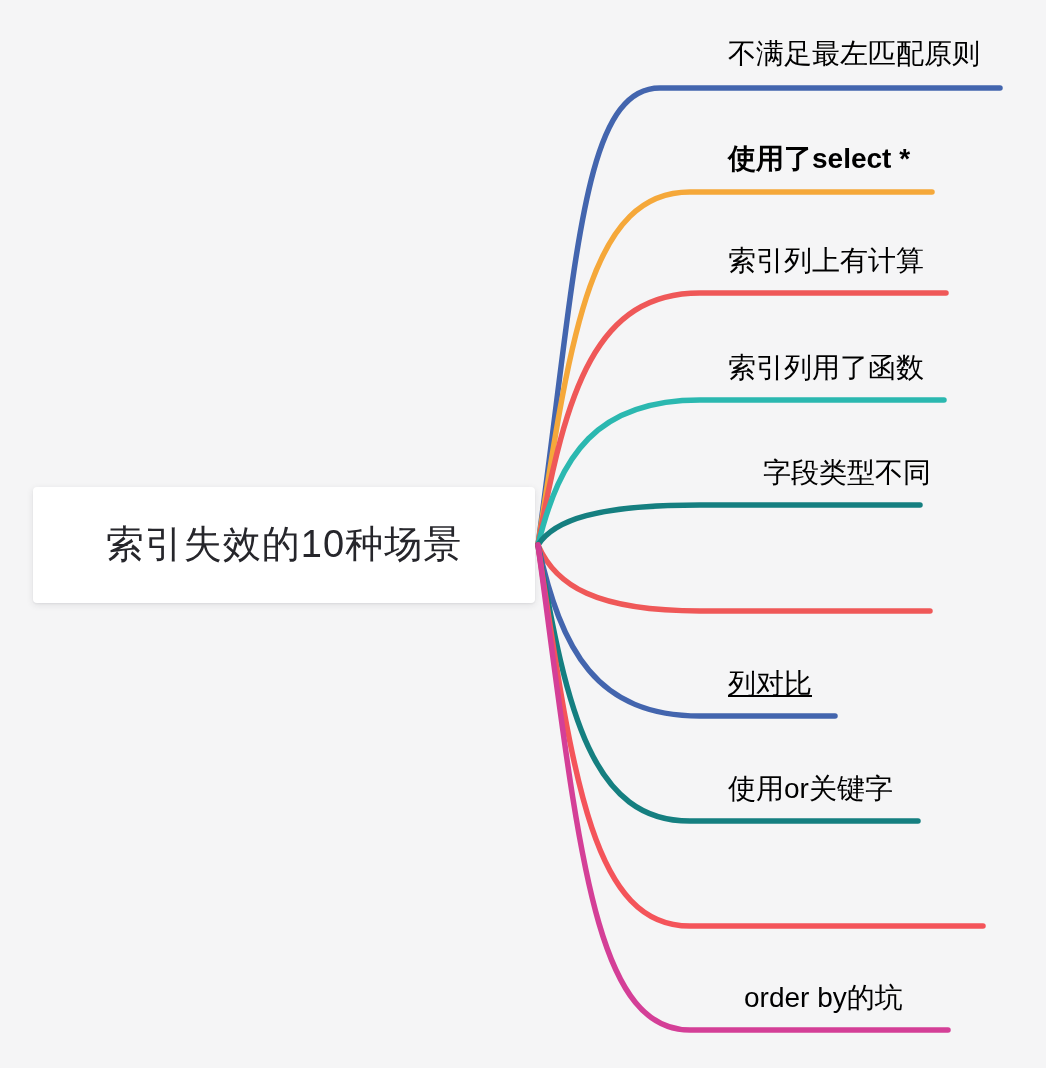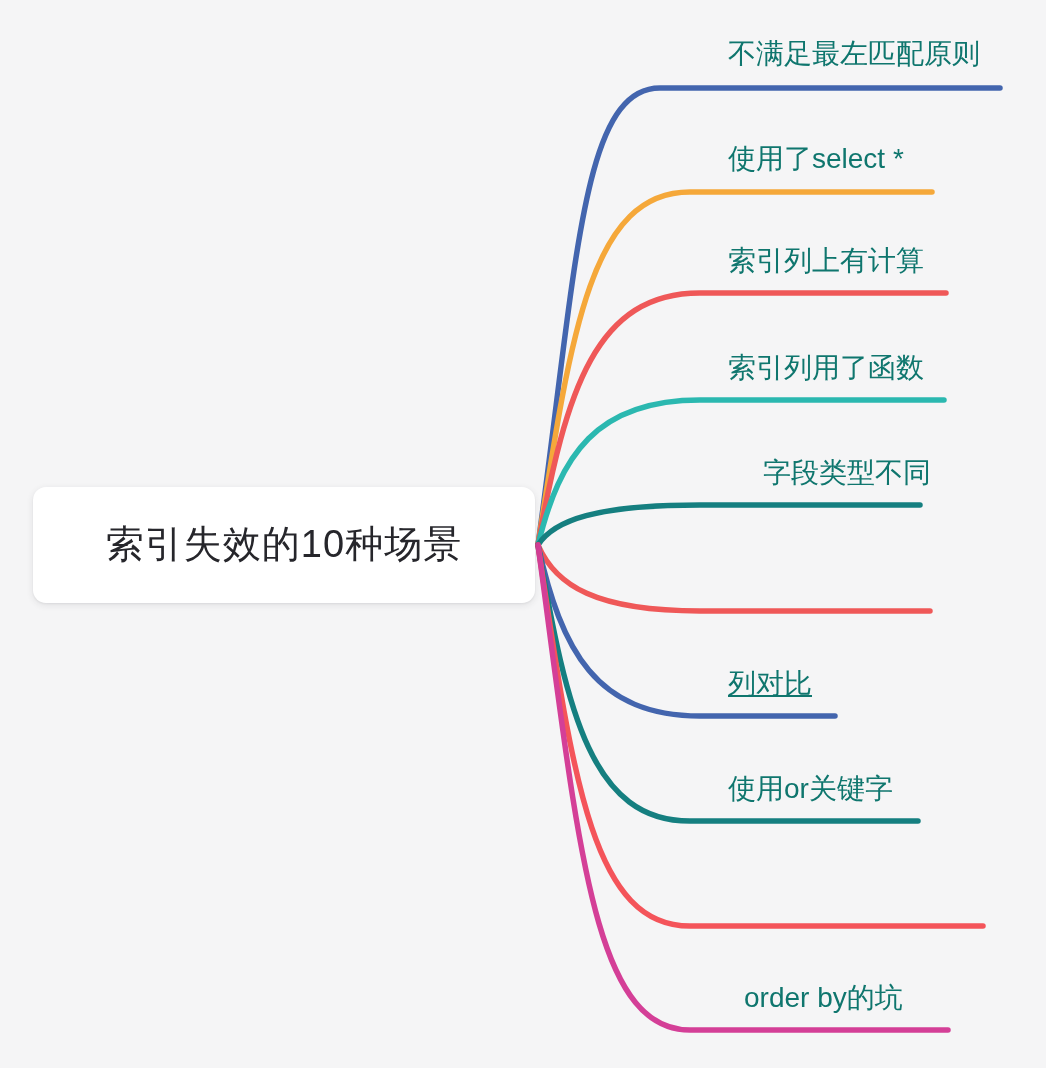--- a/index.html
+++ b/index.html
@@ -26,38 +26,38 @@
     width: 1046px;
     height: 1068px;
   }
   .central-node {
     position: absolute;
     left: 33px;
     top: 487px;
     width: 502px;
     height: 116px;
     background: #ffffff;
-    border-radius: 13px;
+    border-radius: 4px;
     box-shadow: 0 2px 7px rgba(40, 40, 50, 0.10), 0 1px 2px rgba(40,40,50,0.06);
     display: flex;
     align-items: center;
     justify-content: center;
     box-sizing: border-box;
   }
   .central-label {
     font-size: 38px;
     color: #26262b;
     letter-spacing: 1px;
     line-height: 1.2;
     white-space: nowrap;
   }
   .branch-label {
     position: absolute;
     font-size: 28px;
-    color: #0f766e;
+    color: #000000;
     white-space: nowrap;
     line-height: 1.15;
   }
 </style>
 </head>
 <body>
 
 <div id="mindmap">
 
   <svg id="branch-svg" viewBox="0 0 1046 1068" preserveAspectRatio="none" xmlns="http://www.w3.org/2000/svg">
@@ -71,21 +71,21 @@
       <path d="M 538 545 C 567.18 716.12, 592.72 821, 690 821 L 918 821" fill="none" stroke="#157f80" stroke-width="5.5" stroke-linecap="round"></path>
       <path d="M 538 545 C 572.955 781.22, 592.72 926, 690 926 L 983 926" fill="none" stroke="#f4545a" stroke-width="5.5" stroke-linecap="round"></path>
       <path d="M 538 545 C 578.675 845.7, 592.72 1030, 690 1030 L 948 1030" fill="none" stroke="#d43f97" stroke-width="5.5" stroke-linecap="round"></path>
     </svg>
 
   <div class="central-node">
     <span class="central-label">索引失效的10种场景</span>
   </div>
 
   <div class="branch-label" style="left:728px; top:38px;">不满足最左匹配原则</div>
-  <div class="branch-label" style="left:728px; top:143px;">使用了select *</div>
+  <div class="branch-label" style="left:728px; top:143px;font-weight:bold;">使用了select *</div>
   <div class="branch-label" style="left:728px; top:245px;">索引列上有计算</div>
   <div class="branch-label" style="left:728px; top:352px;">索引列用了函数</div>
   <div class="branch-label" style="left:728px; top:457px;margin-left:35px;">字段类型不同</div>
   <div class="branch-label" style="left:728px; top:668px;text-decoration:underline;">列对比</div>
   <div class="branch-label" style="left:728px; top:773px;">使用or关键字</div>
   <div class="branch-label" style="left:728px; top:982px;margin-left:16px;">order by的坑</div>
 
 </div>
 
 </body></html>

